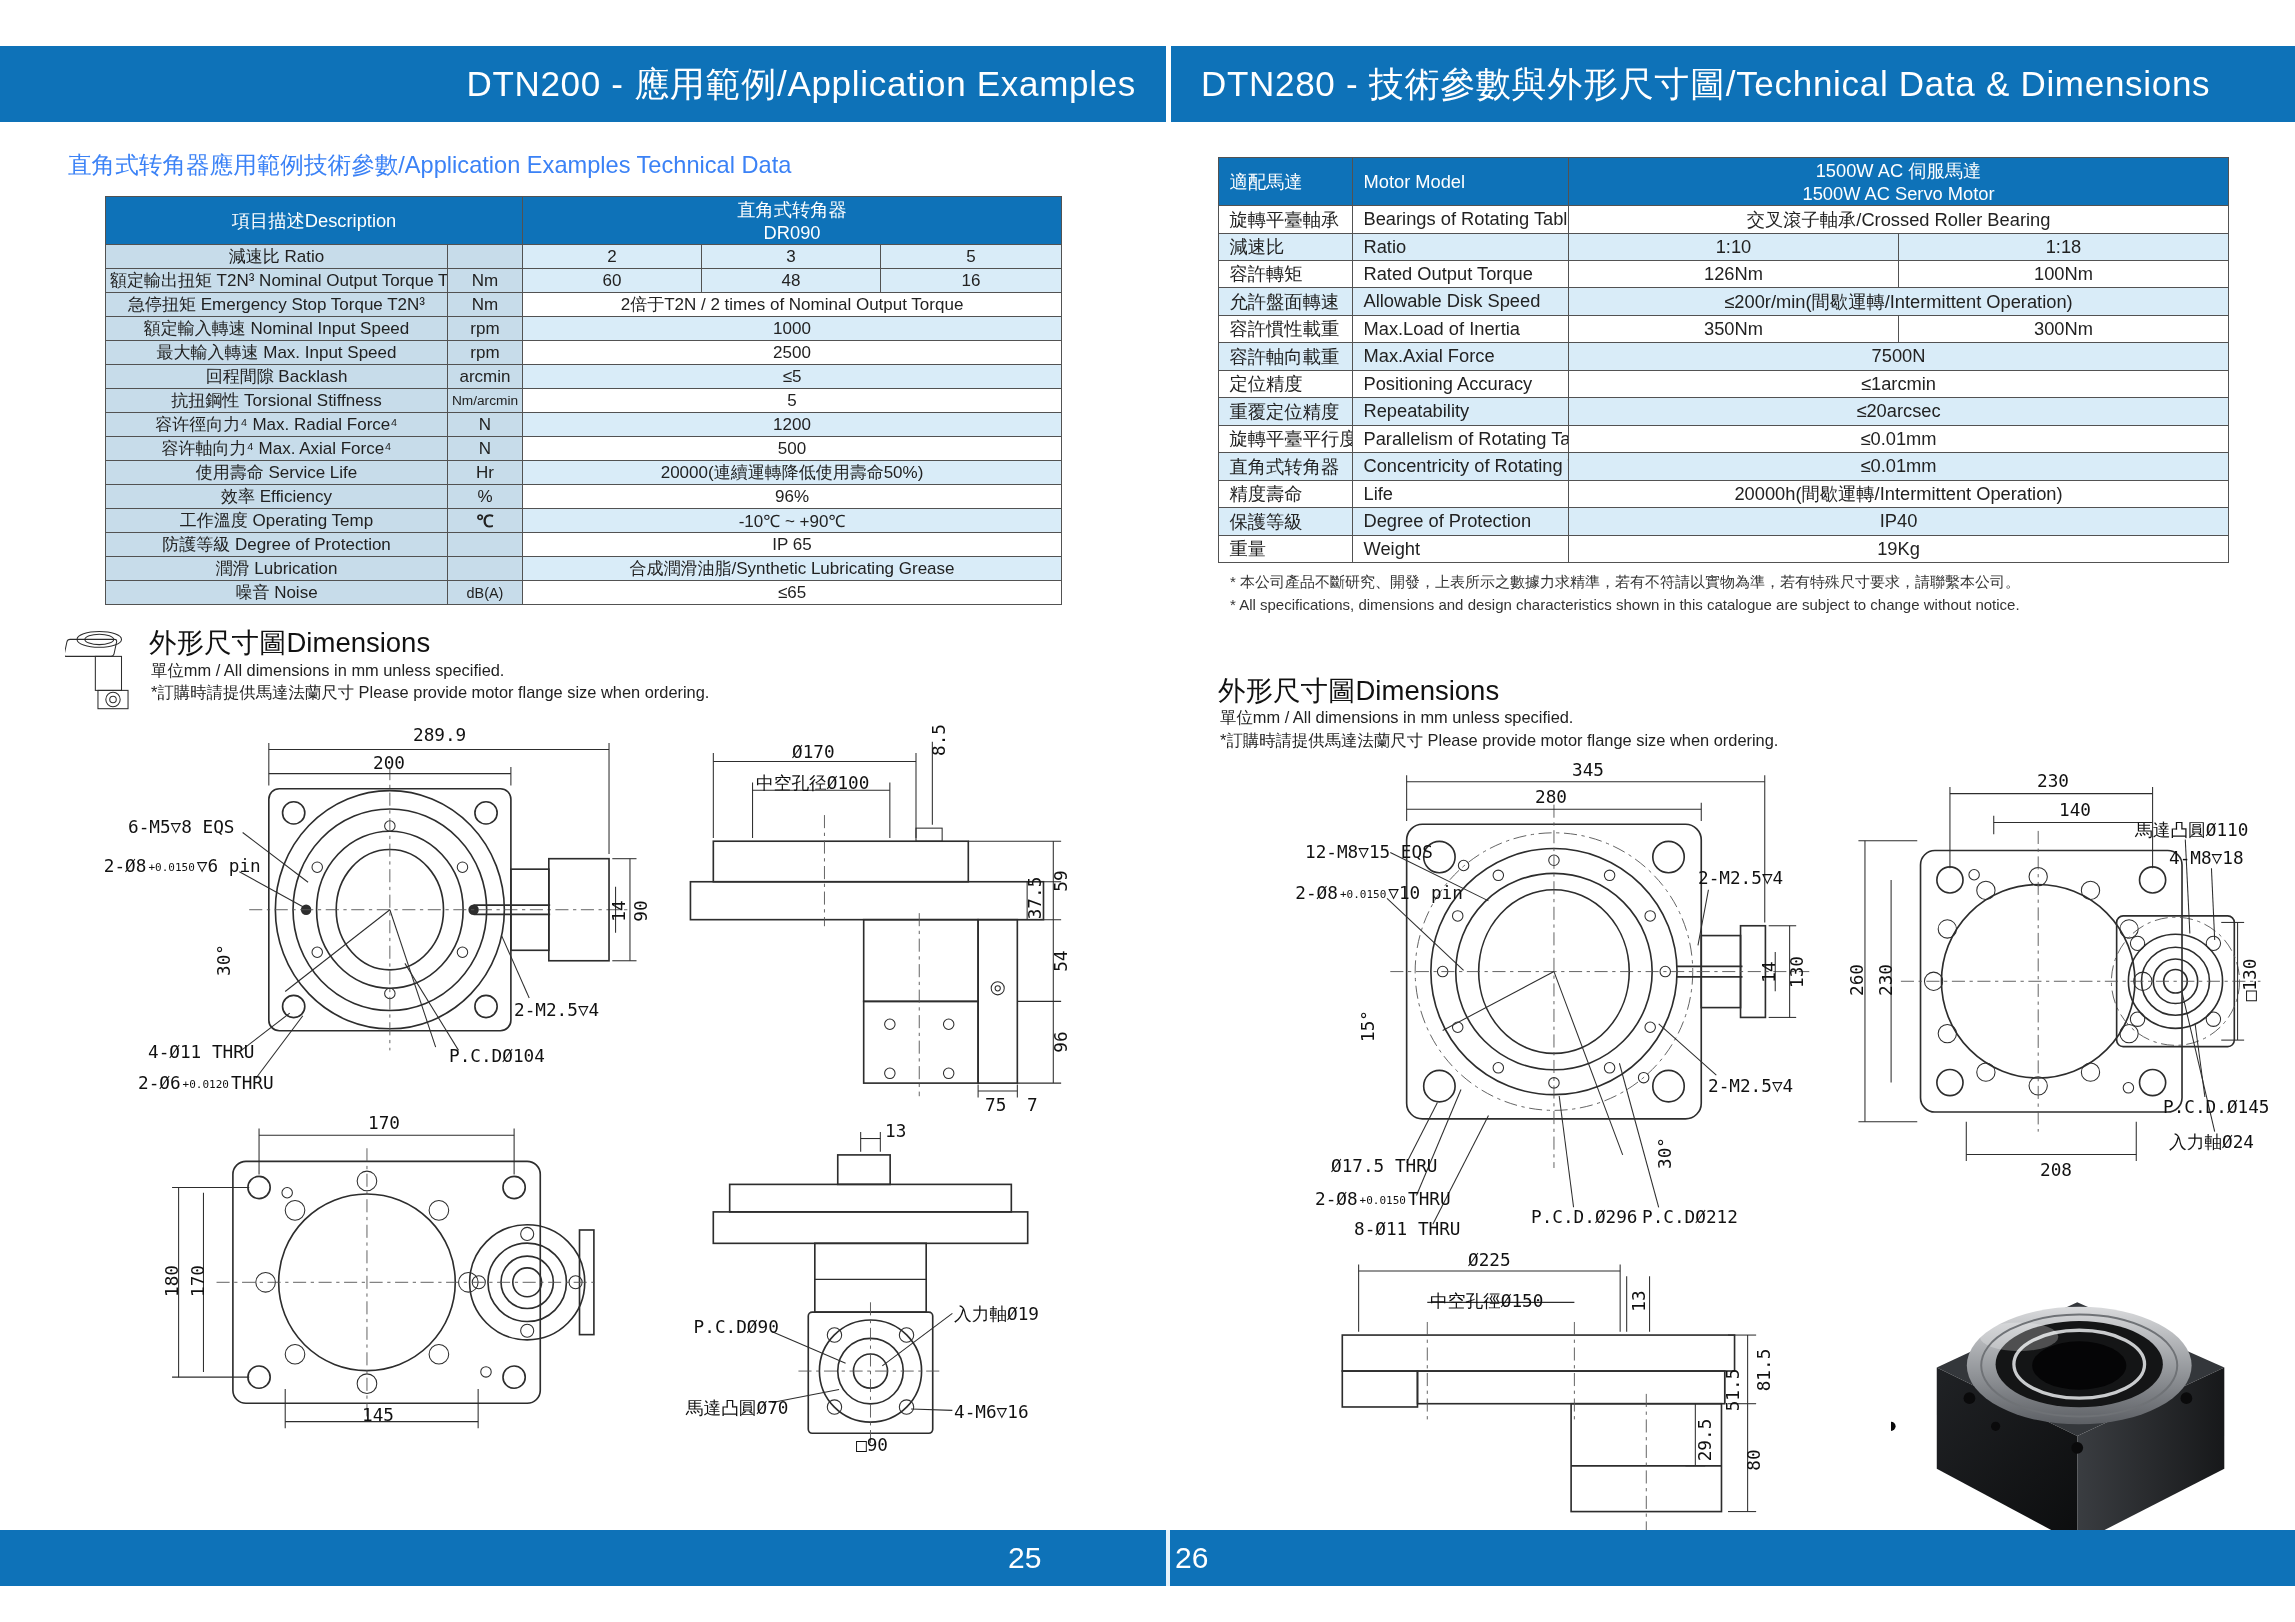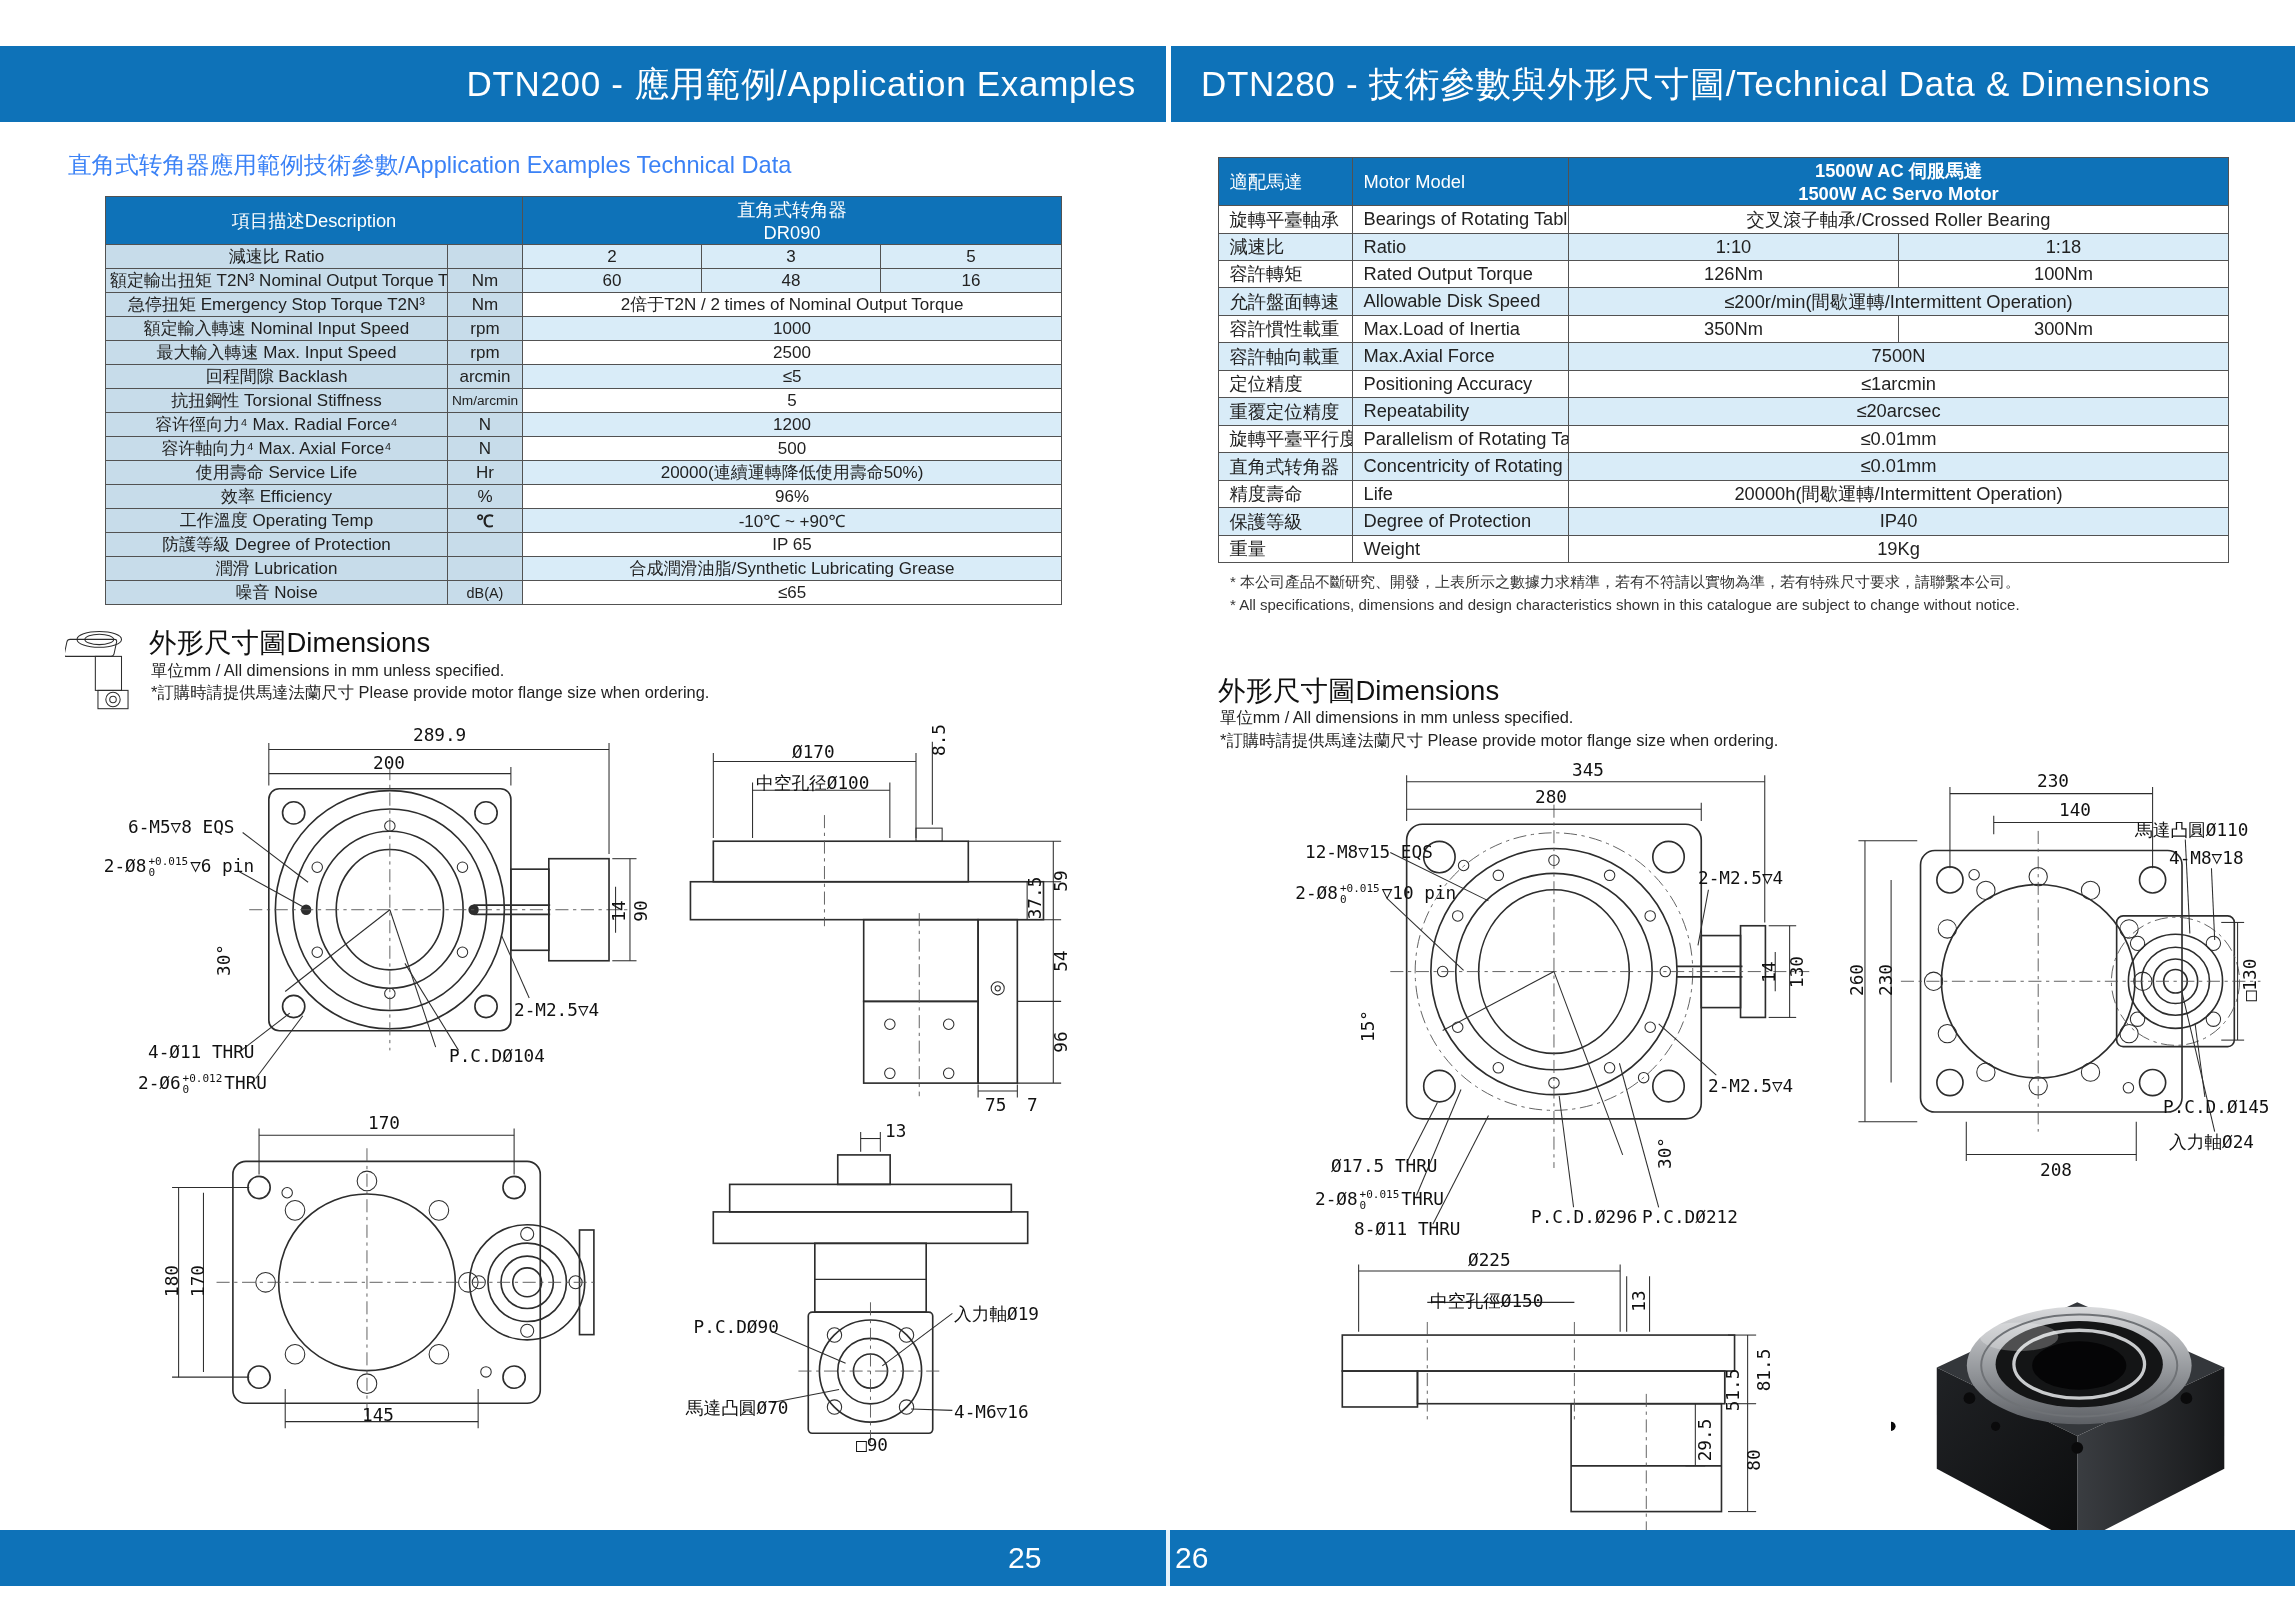--- a/index.html
+++ b/index.html
@@ -23,21 +23,21 @@
   #rtable td.en{text-align:left;padding-left:10.5px}
   .notes{position:absolute;font-size:15px;color:#333;line-height:1.5}
   
   .dimtitle{position:absolute;font-size:27.5px;color:#111}
   .dimnote{position:absolute;font-size:16.4px;color:#222}
   
   .draw{position:absolute}
   .dl{position:absolute;font-family:"DejaVu Sans Mono","Liberation Mono",monospace;
       font-size:17.7px;color:#111;white-space:nowrap}
   .vl{transform:rotate(-90deg);transform-origin:center}
-  .tol{display:inline-flex;flex-direction:column;font-size:11px;line-height:1.0;
+  .tol{display:inline-flex;flex-direction:row;font-size:11px;line-height:1.0;
        vertical-align:middle;margin:0 2px}
   svg .s{fill:none;stroke:#2d2d2d;stroke-width:2.5}
   svg .t{fill:none;stroke:#2d2d2d;stroke-width:1.6}
   svg .c{fill:none;stroke:#555;stroke-width:1.4;stroke-dasharray:20 7 5 7}
   svg .f{fill:#2d2d2d;stroke:none}
   .ftr{position:absolute;left:0;top:1530px;width:2295px;height:56px;background:#0e72b8}
   .ftr .num{position:absolute;top:0;height:56px;line-height:56px;color:#fff;font-size:30px;}
   .ftrdiv{position:absolute;left:1166px;top:0;width:3.9px;height:56px;background:#e8f2fa}
 </style>
 </head>
@@ -355,21 +355,21 @@
   <colgroup>
       <col style="width:134px">
       <col style="width:216px">
       <col style="width:330px">
       <col style="width:330px">
     </colgroup>
   <tbody>
       <tr class="hd" style="height:43px">
     <td class="cn">適配馬達</td>
     <td class="en">Motor Model</td>
-    <td colspan="2" style="font-weight:bold">
+    <td colspan="2" style="font-weight:normal">
       <div>1500W AC 伺服馬達</div>
       <div>1500W AC Servo Motor</div>
     </td>
   </tr>
   <tr style="height:27.5px">
     <td class="cn">旋轉平臺軸承</td>
     <td class="en">Bearings of Rotating Table</td>
     <td colspan="2">交叉滾子軸承/Crossed Roller Bearing</td>
   </tr>
   <tr class="alt" style="height:27px">

